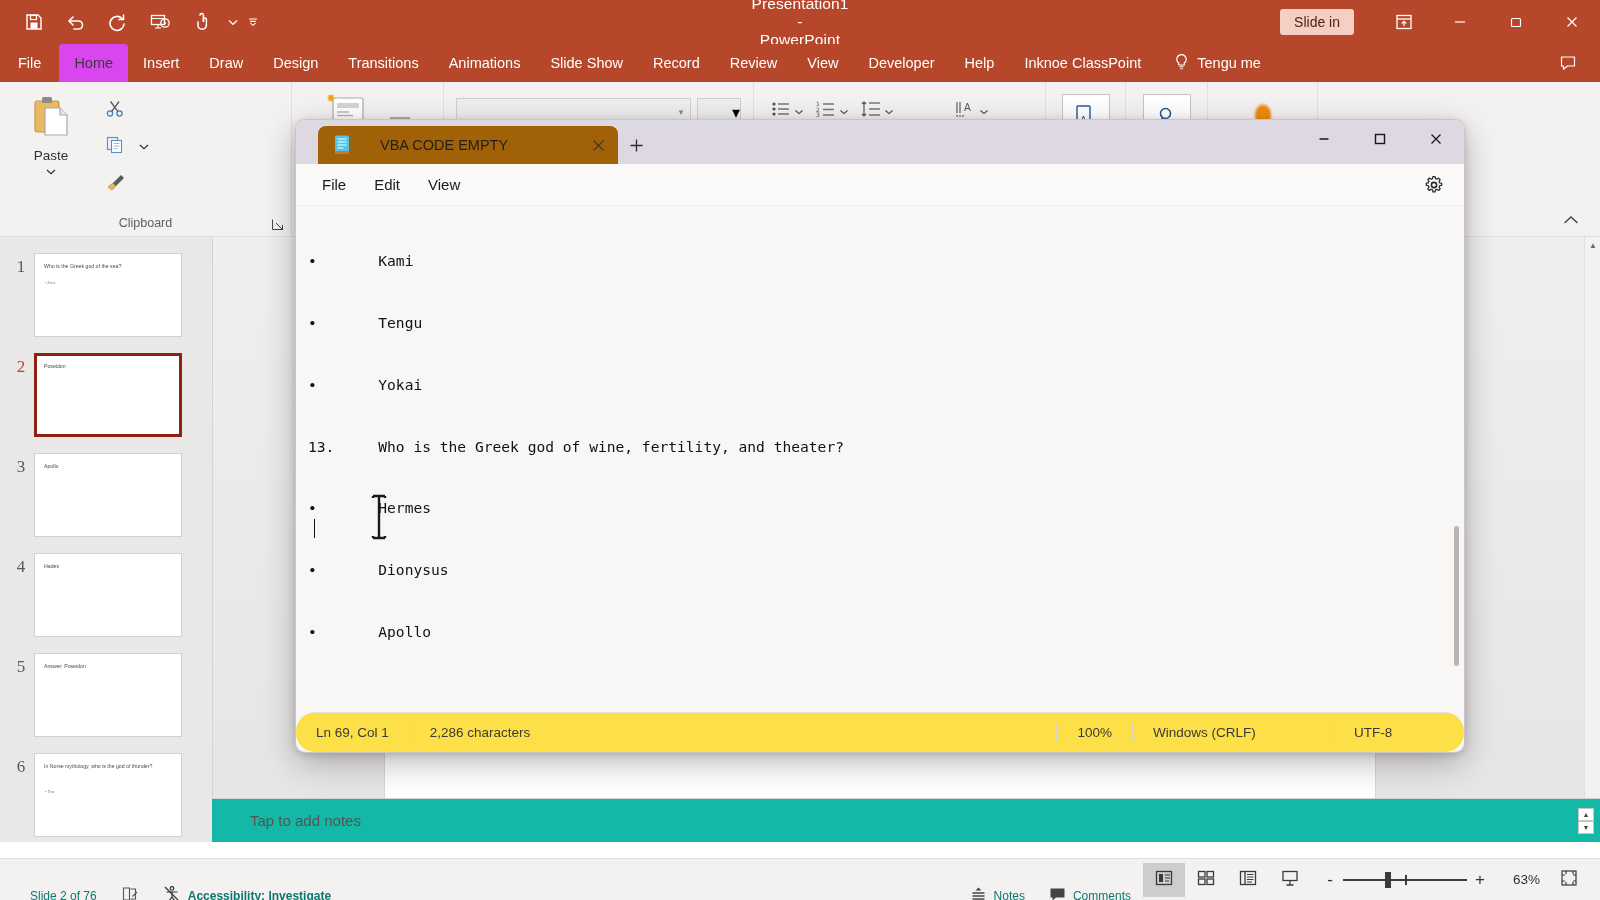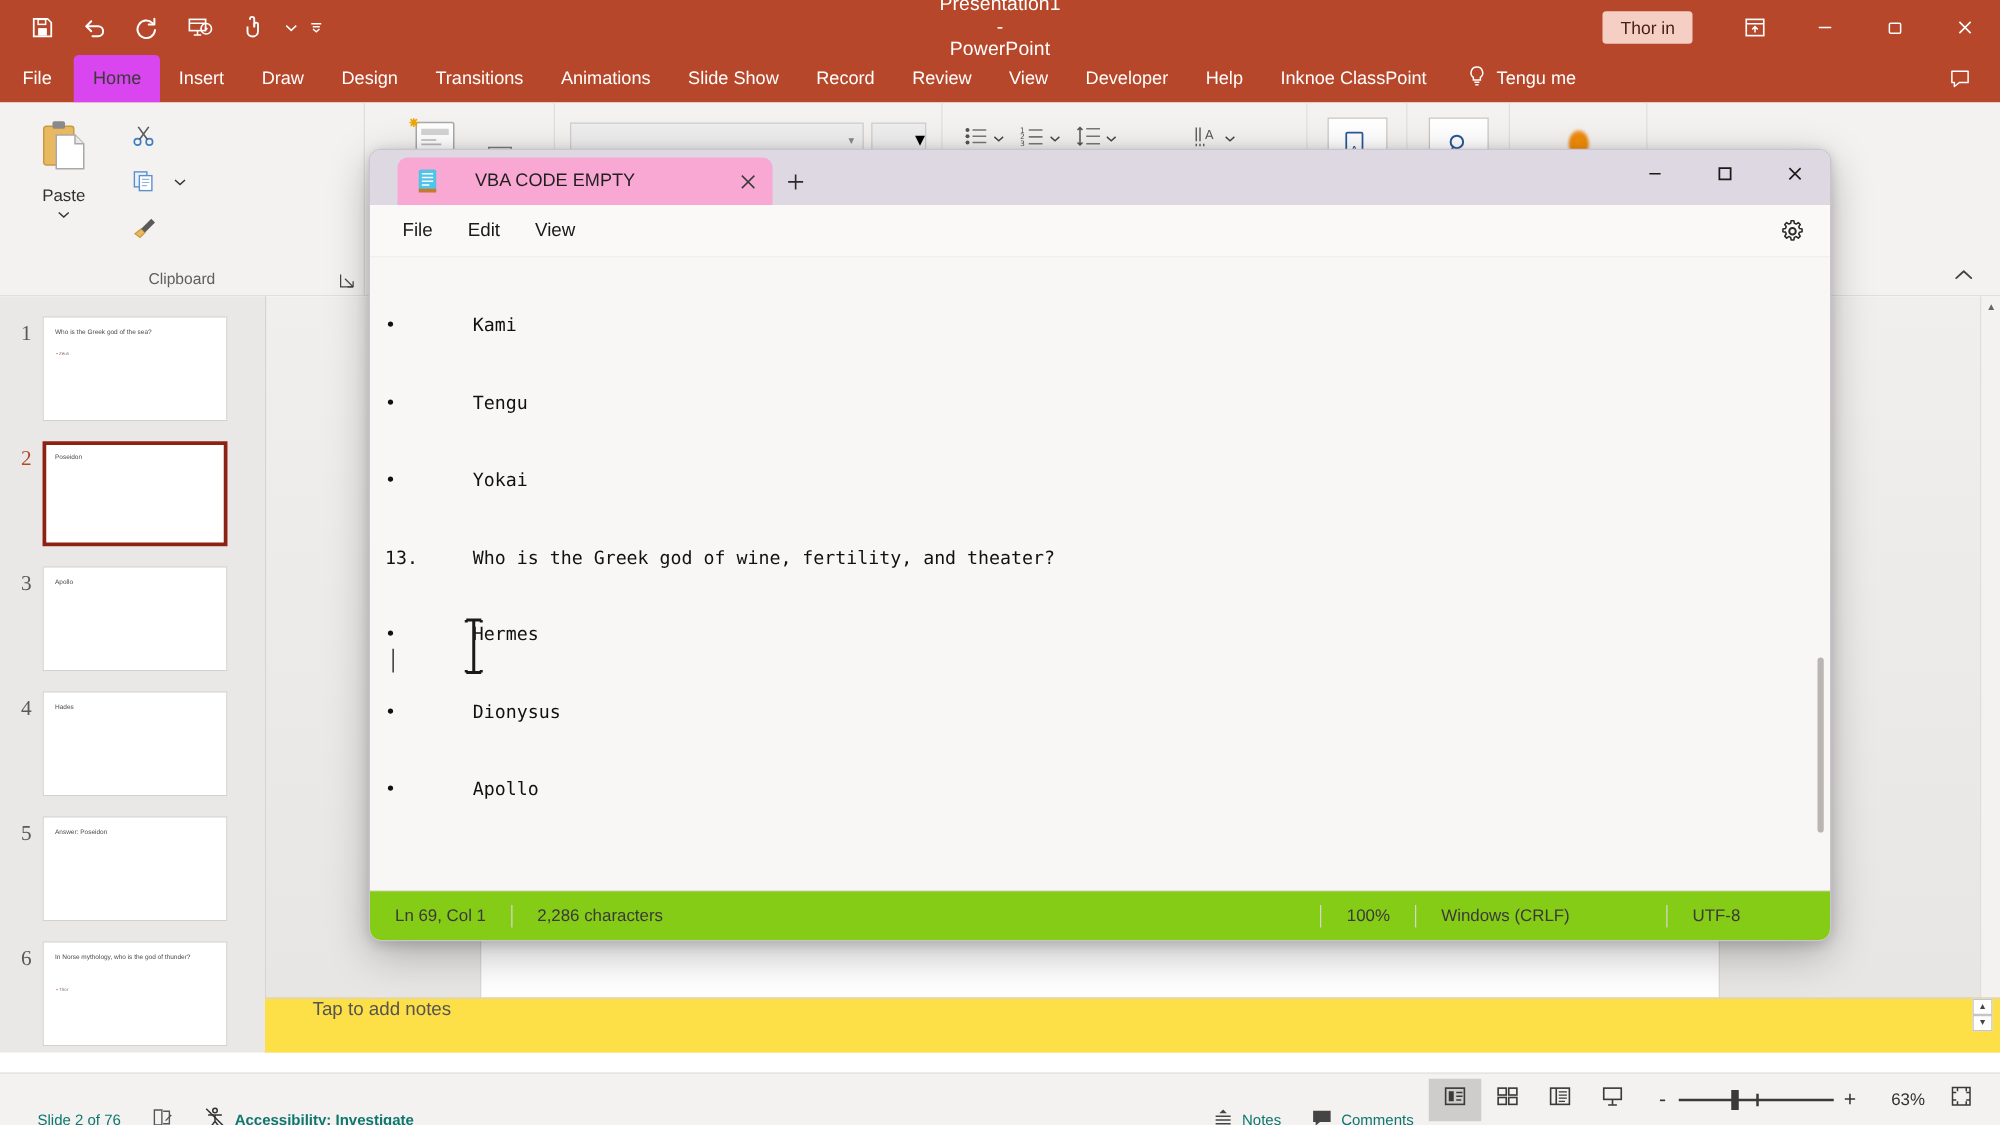--- a/index.html
+++ b/index.html
@@ -193,22 +193,22 @@
     background: #f3f2f1; border-left: 1px solid #e1dfdd;
   }
   .sc-arrow {
     width: 16px; height: 16px; display: flex; align-items: center; justify-content: center;
     cursor: pointer; color: #666; font-size: 8px;
   }
 
   
   .notes-pane {
     position: absolute; top: 798px; left: 212px; width: 1388px; height: 44px;
-    background: #fde047; border-top: 1px solid #d6d4d2;
-    display: flex; align-items: flex-start;
+    background: #14b8a6; border-top: 1px solid #d6d4d2;
+    display: flex; align-items: center;
   }
   .notes-text { font-size: 15px; color: #555453; padding-left: 38px; }
   .notes-updown {
     margin-left: auto; display: flex; flex-direction: column;
     padding-right: 6px;
   }
   .nud { width: 16px; height: 13px; display:flex; align-items:center; justify-content:center;
          border: 1px solid #c8c6c4; background:#fff; cursor:pointer; font-size: 7px; color:#444; }
 
   
@@ -244,21 +244,21 @@
     box-shadow: 0 0 0 1px #c9c4cd, 0 10px 34px rgba(0,0,0,.28), 0 2px 10px rgba(0,0,0,.18);
     overflow: hidden;
     display: flex; flex-direction: column;
   }
   .np-titlebar {
     height: 44px; background: #ddd8e1; display: flex; align-items: flex-end;
     position: relative; flex: 0 0 44px;
   }
   .np-tab {
     display: flex; align-items: center; height: 38px;
-    background: #f9a8d4; border-top-left-radius: 8px; border-top-right-radius: 8px;
+    background: #a16207; border-top-left-radius: 8px; border-top-right-radius: 8px;
     padding: 0 6px 0 12px; margin-left: 22px; min-width: 300px;
     cursor: pointer; position: relative;
   }
   .np-tab-icon { width: 24px; height: 24px; display:flex; align-items:center; justify-content:center; }
   .np-tab-label { font-size: 14.5px; color: #201f1e; padding: 0 16px 0 26px; white-space: nowrap; }
   .np-tab-close {
     width: 28px; height: 28px; display:flex; align-items:center; justify-content:center;
     margin-left: auto; cursor: pointer; color: #3a3a3a; font-size: 14px;
   }
   .np-newtab {
@@ -304,22 +304,22 @@
   }
   .np-scroll-thumb {
     position: absolute; right: 2px; top: 318px; width: 5px; height: 140px;
     background: #b8b5b2; border-radius: 3px;
   }
   .mouse-ibeam {
     position: absolute; left: 368px; top: 652px; width: 22px; height: 44px;
   }
 
   .np-status {
-    height: 40px; background: #84cc16; border-top: 1px solid #e6e2de;
-    display: flex; align-items: center; flex: 0 0 40px;
+    height: 40px; background: #fde047; border-top: 1px solid #e6e2de;
+    display: flex; align-items: center; flex: 0 0 40px; border-radius: 19px;
   }
   .nps-item {
     font-size: 13.5px; color: #3b3a39; padding: 0 20px; height: 22px;
     display: flex; align-items: center;
   }
   .nps-sep { width: 1px; height: 18px; background: #d8d4d0; }
   .nps-right { margin-left: auto; display: flex; align-items: center; }
 </style>
 </head>
 <body>
@@ -374,21 +374,21 @@
       </div>
     </div>
 
     <div class="pp-title">
       <span>Presentation1</span>
       <span class="sep">-</span>
       <span>PowerPoint</span>
     </div>
 
     <div class="title-right">
-      <div class="signin-btn">Thor in</div>
+      <div class="signin-btn">Slide in</div>
       <div class="wbtn">
         <svg width="18" height="18" viewBox="0 0 18 18">
             <rect x="2" y="2.5" width="14" height="13" fill="none" stroke="#fff" stroke-width="1.3"></rect>
             <path d="M2 6h14" stroke="#fff" stroke-width="1.3"></path>
             <path d="M9 13V8.5M6.8 10.5L9 8.3l2.2 2.2" fill="none" stroke="#fff" stroke-width="1.2"></path>
           </svg>
       </div>
       <div class="wbtn">
         <svg width="14" height="14" viewBox="0 0 14 14">
             <path d="M2 7h10" stroke="#fff" stroke-width="1.2"></path>

